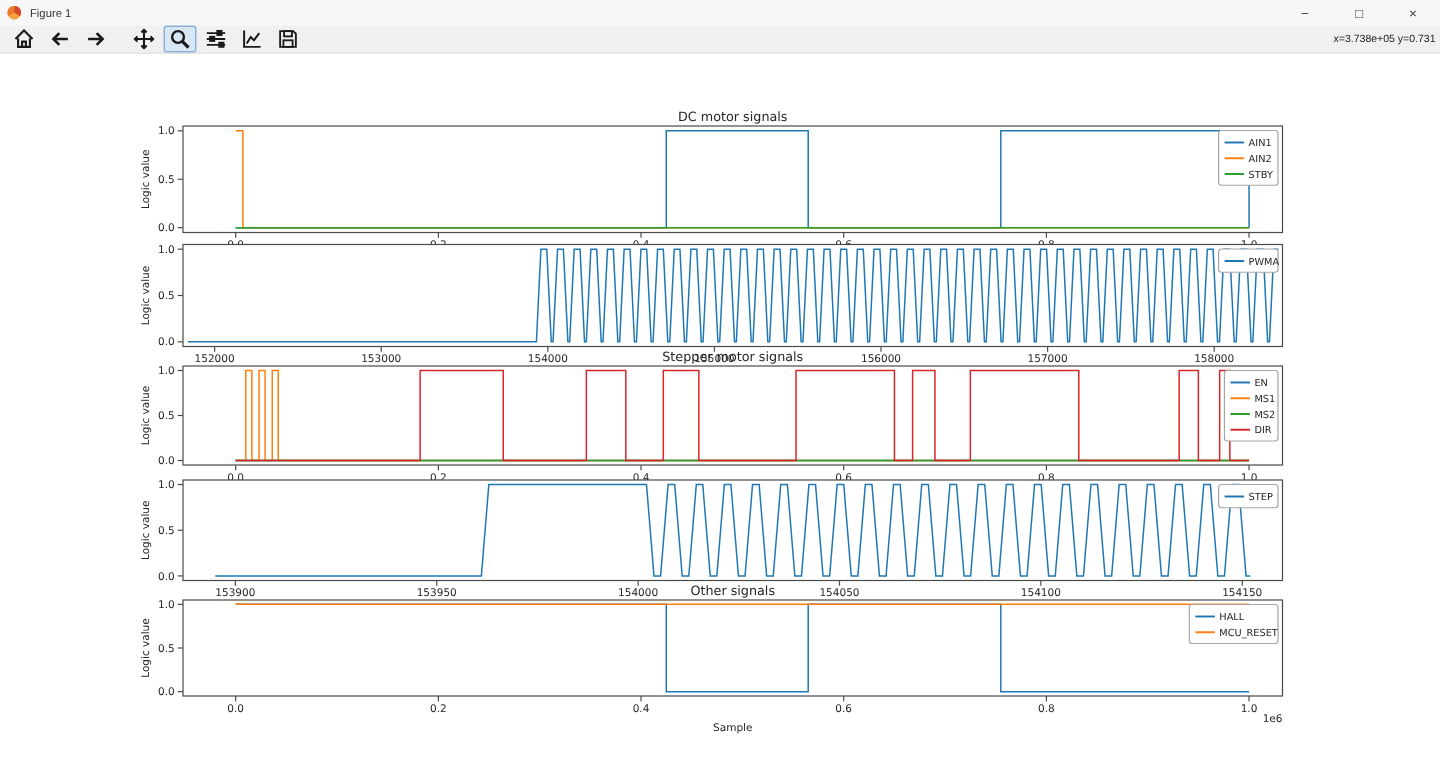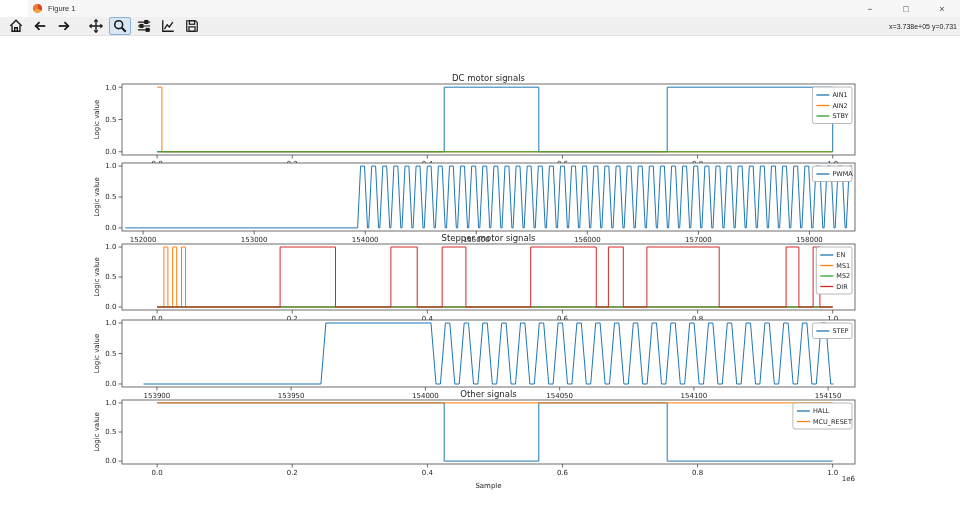--- a/index.html
+++ b/index.html
@@ -2,21 +2,21 @@
 <html><head>
 <meta charset="utf-8">
 <style>
   * { margin:0; padding:0; box-sizing:border-box; }
   html,body { width:960px; height:510px; overflow:hidden; background:#fff;
               font-family:"Liberation Sans", sans-serif; }
   .window { position:relative; width:960px; height:510px; background:#fff; }
 
   
   .titlebar { position:absolute; top:0; left:0; right:0; height:17px;
-              background:#f7f7f7; display:flex; align-items:center;margin-left:28px; }
+              background:#f7f7f7; display:flex; align-items:center; }
   .titlebar .appicon { margin-left:4px; width:11px; height:11px; }
   .titlebar .title { font-size:7.5px; color:#333; margin-left:5px; }
   .winbtns { position:absolute; right:0; top:0; height:17px; display:flex; }
   .winbtn { width:36px; height:17px; display:flex; align-items:center; justify-content:center;
             font-size:9px; color:#444; cursor:default; }
 
   
   .toolbar { position:absolute; top:17px; left:0; right:0; height:19px;
              background:#f0f0f0; display:flex; align-items:center; padding-left:5px;
              border-bottom:1px solid #e3e3e3; }

